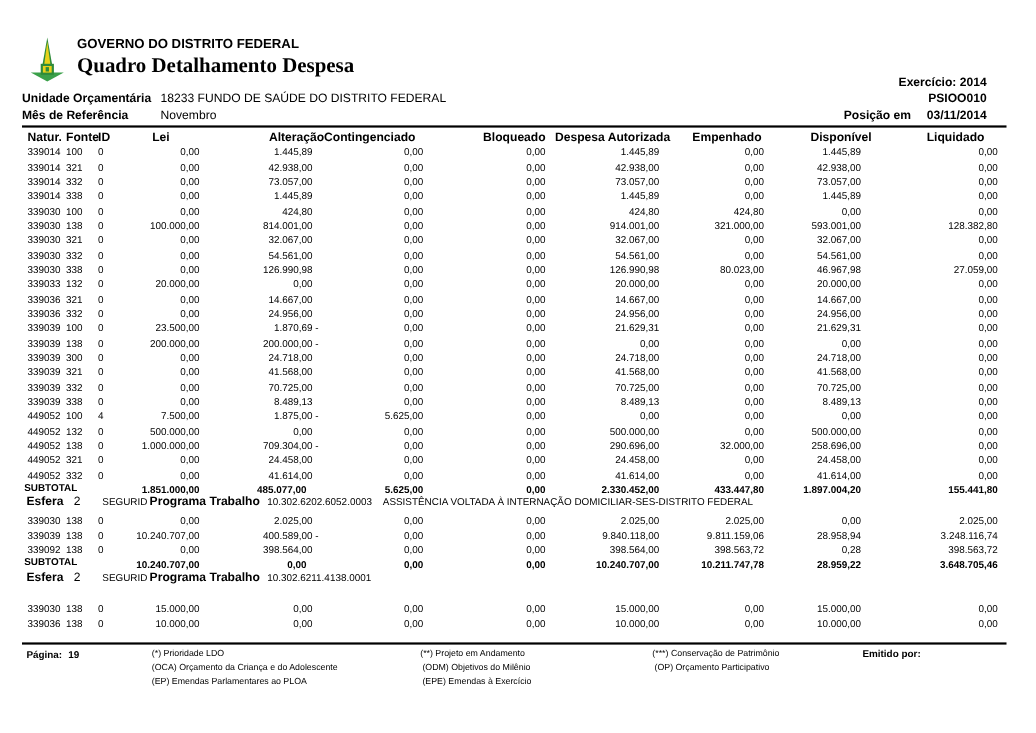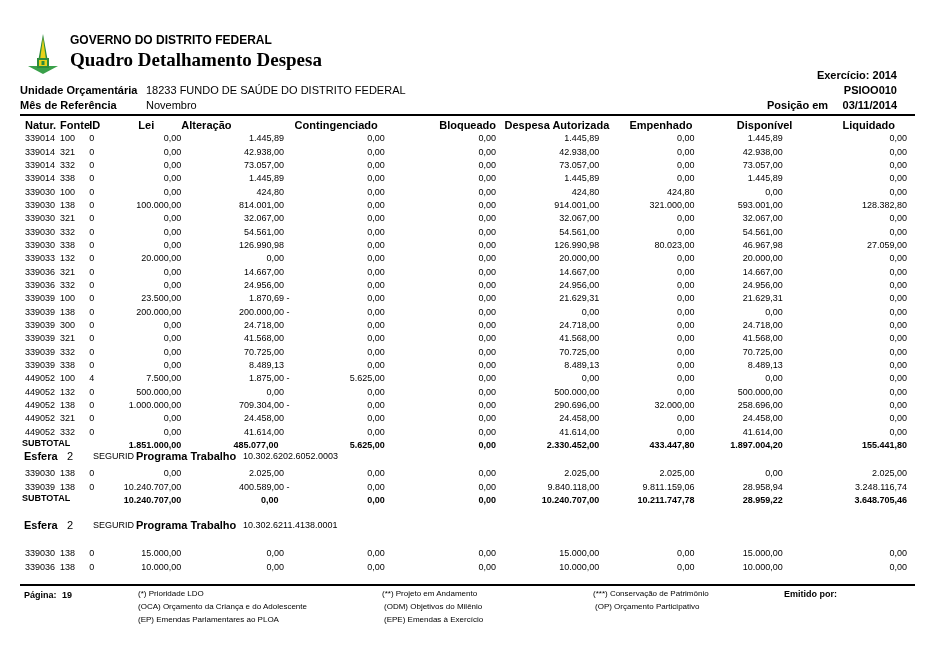--- a/index.html
+++ b/index.html
@@ -84,21 +84,21 @@
       <col class="c-emp">
       <col class="c-dis">
       <col class="c-liq">
   </colgroup>
   <thead>
     <tr>
       <th class="c-nat">Natur.</th>
       <th class="c-fon">Fonte</th>
       <th class="c-id">ID</th>
       <th class="r" style="text-align:center;">Lei</th>
-      <th class="r" style="text-align:left;">Alteração</th>
+      <th class="r" style="text-align:right;">Alteração</th>
       <th style="text-align:left;">Contingenciado</th>
       <th class="r">Bloqueado</th>
       <th class="r">Despesa Autorizada</th>
       <th style="text-align:center;">Empenhado</th>
       <th style="text-align:center;">Disponível</th>
       <th class="r" style="padding-right:20px;">Liquidado</th>
     </tr>
   </thead>
   <tbody id="tb1">
       <tr>
@@ -413,20 +413,21 @@
       </tr>
     </tbody>
 </table>
 
 <div class="esfera" style="top:450px;height:14px;">
   <span class="e-lbl">Esfera</span>
   <span class="e-num">2</span>
   <span class="e-seg">SEGURID</span>
   <span class="e-pt">Programa Trabalho</span>
   <span class="e-code">10.302.6202.6052.0003</span>
+  <span class="e-desc">ASSISTÊNCIA VOLTADA À INTERNAÇÃO DOMICILIAR-SES-DISTRITO FEDERAL</span>
 </div>
 <table class="grid" style="top:467px;">
   <colgroup>
     <col class="c-nat">
       <col class="c-fon">
       <col class="c-id">
       <col class="c-lei">
       <col class="c-alt">
       <col class="c-con">
       <col class="c-blo">
@@ -454,20 +455,33 @@
         <td class="c-fon">138</td>
         <td class="c-id">0</td>
         <td class="r" style="padding-right: 0px;">10.240.707,00</td>
         <td class="r" style="padding-right: 0px;"><span>400.589,00</span>&nbsp;<span class="sfx">-</span></td>
         <td class="r" style="padding-right: 12px;">0,00</td>
         <td class="r" style="padding-right: 0px;">0,00</td>
         <td class="r" style="padding-right: 10px;">9.840.118,00</td>
         <td class="r" style="padding-right: 18px;">9.811.159,06</td>
         <td class="r" style="padding-right: 34px;">28.958,94</td>
         <td class="r" style="padding-right: 8px;">3.248.116,74</td>
+      </tr>
+      <tr>
+        <td class="c-nat">339092</td>
+        <td class="c-fon">138</td>
+        <td class="c-id">0</td>
+        <td class="r" style="padding-right: 0px;">0,00</td>
+        <td class="r" style="padding-right: 0px;"><span>398.564,00</span>&nbsp;<span class="sfx"></span></td>
+        <td class="r" style="padding-right: 12px;">0,00</td>
+        <td class="r" style="padding-right: 0px;">0,00</td>
+        <td class="r" style="padding-right: 10px;">398.564,00</td>
+        <td class="r" style="padding-right: 18px;">398.563,72</td>
+        <td class="r" style="padding-right: 34px;">0,28</td>
+        <td class="r" style="padding-right: 8px;">398.563,72</td>
       </tr>
       <tr class="subtotal">
         <td colspan="3" style="padding-left: 2px; line-height: 9px; vertical-align: top;">SUBTOTAL</td>
         <td class="r" style="padding-right: 0px;">10.240.707,00</td>
         <td class="r" style="padding-right: 16px;">0,00</td>
         <td class="r" style="padding-right: 12px;">0,00</td>
         <td class="r" style="padding-right: 0px;">0,00</td>
         <td class="r" style="padding-right: 10px;">10.240.707,00</td>
         <td class="r" style="padding-right: 18px;">10.211.747,78</td>
         <td class="r" style="padding-right: 34px;">28.959,22</td>

